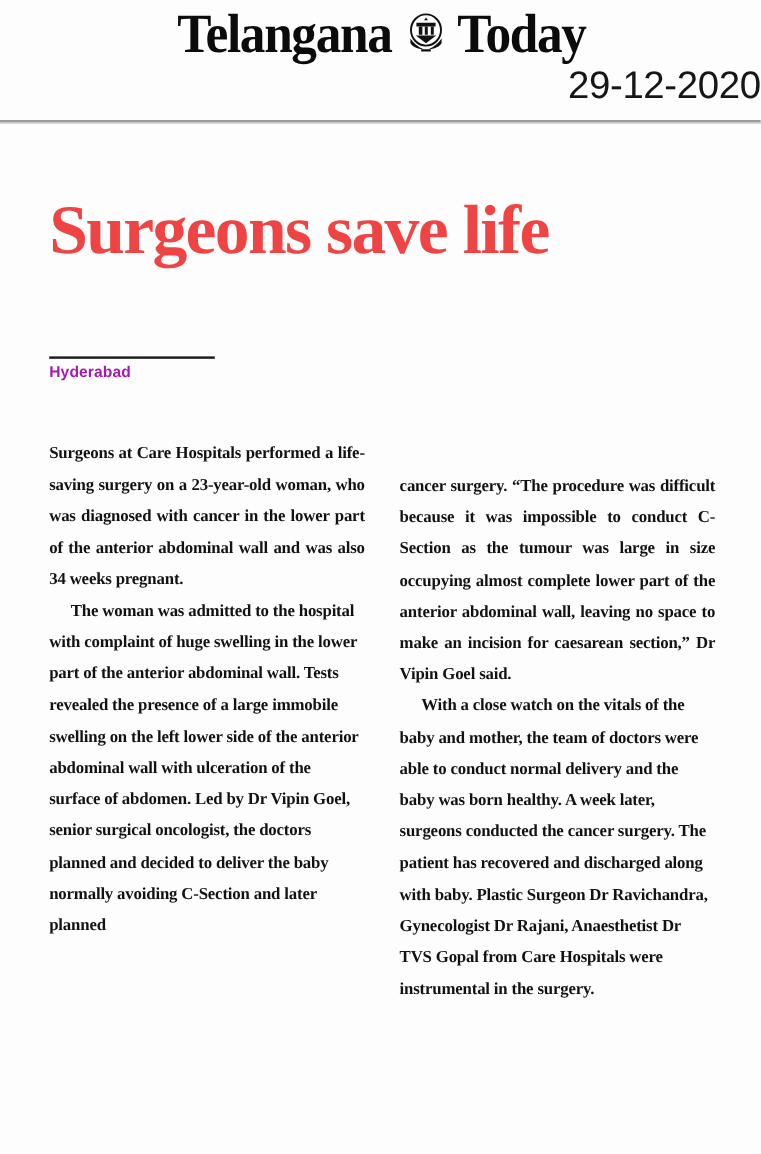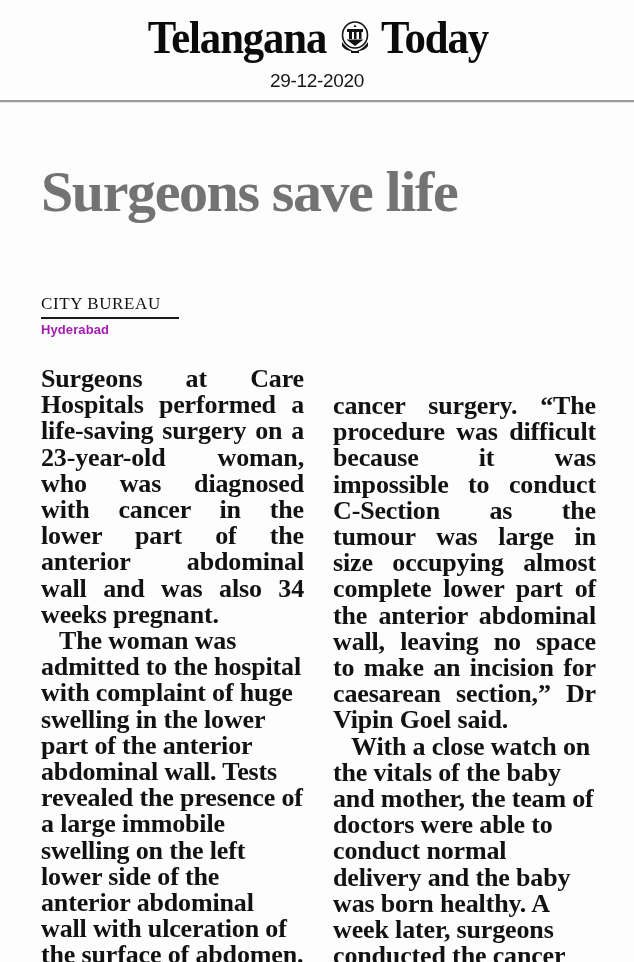--- a/index.html
+++ b/index.html
@@ -18,22 +18,22 @@
   .page {
     position: relative;
     width: 634px;
     height: 962px;
     background: #fdfdfd;
     box-sizing: border-box;
   }
 
   
   .masthead {
-    padding-top: 12px;
-    text-align: center;
+    padding-top: 2px;
+    text-align: right;
   }
   .masthead-title {
     display: flex;
     align-items: center;
     justify-content: center;
     gap: 4px;
     height: 52px;
   }
   .mh-word {
     font-family: "Liberation Serif", "DejaVu Serif", serif;
@@ -49,21 +49,21 @@
     width: 34px;
     height: 36px;
     position: relative;
     flex: 0 0 auto;
     margin: 0 1px;
   }
   .mh-emblem svg { display: block; }
 
   .masthead-date {
     font-family: "Liberation Sans", "DejaVu Sans", sans-serif;
-    font-size: 19px;
+    font-size: 32px;
     line-height: 30px;
     color: #161616;
     letter-spacing: -0.3px;
     margin-top: 2px;
   }
 
   .top-rule {
     position: absolute;
     left: 0;
     right: 0;
@@ -77,21 +77,21 @@
   .headline {
     position: absolute;
     left: 41px;
     top: 122px;
     width: 560px;
     font-family: "Liberation Serif", "DejaVu Serif", serif;
     font-weight: bold;
     font-size: 58px;
     line-height: 62px;
     letter-spacing: -1.4px;
-    color: #737373;
+    color: #ef4444;
   }
   .headline-line { display: block; white-space: nowrap; }
 
   
   .byline {
     position: absolute;
     left: 41px;
     top: 294px;
     width: 140px;
   }
@@ -131,21 +131,21 @@
   .column {
     width: 263px;
     flex: 0 0 263px;
   }
   .col-right { padding-top: -2px; }
 
   .body-p {
     margin: 0;
     font-family: "Liberation Serif", "DejaVu Serif", serif;
     font-weight: bold;
-    font-size: 26px;
+    font-size: 14px;
     line-height: 26.2px;
     text-align: justify;
     text-justify: inter-word;
     letter-spacing: -0.15px;
     color: #121212;
     -webkit-hyphens: none;
     hyphens: none;
   }
   .body-p + .body-p { text-indent: 18px; }
   .col-right .body-p:first-child { text-indent: 0; margin-top: 27px; }
@@ -177,21 +177,20 @@
     <div class="masthead-date">29-12-2020</div>
   </div>
 
   <div class="top-rule"></div>
 
   <h1 class="headline">
     <span class="headline-line">Surgeons save life</span>
   </h1>
 
   <div class="byline">
-    <div class="byline-bureau">CITY BUREAU</div>
     <div class="byline-rule"></div>
     <div class="byline-city">Hyderabad</div>
   </div>
 
   <div class="columns">
     <div class="column col-left">
       <p class="body-p">Surgeons at Care Hospitals performed a life-saving surgery on a 23-year-old woman, who was diagnosed with cancer in the lower part of the anterior abdominal wall and was also 34 weeks pregnant.</p>
       <p class="body-p">The woman was admitted to the hospital with complaint of huge swelling in the lower part of the anterior abdominal wall. Tests revealed the presence of a large immobile swelling on the left lower side of the anterior abdominal wall with ulceration of the surface of abdomen. Led by Dr Vipin Goel, senior surgical oncologist, the doctors planned and decided to deliver the baby normally avoiding C-Section and later planned</p>
     </div>
     <div class="column col-right">

